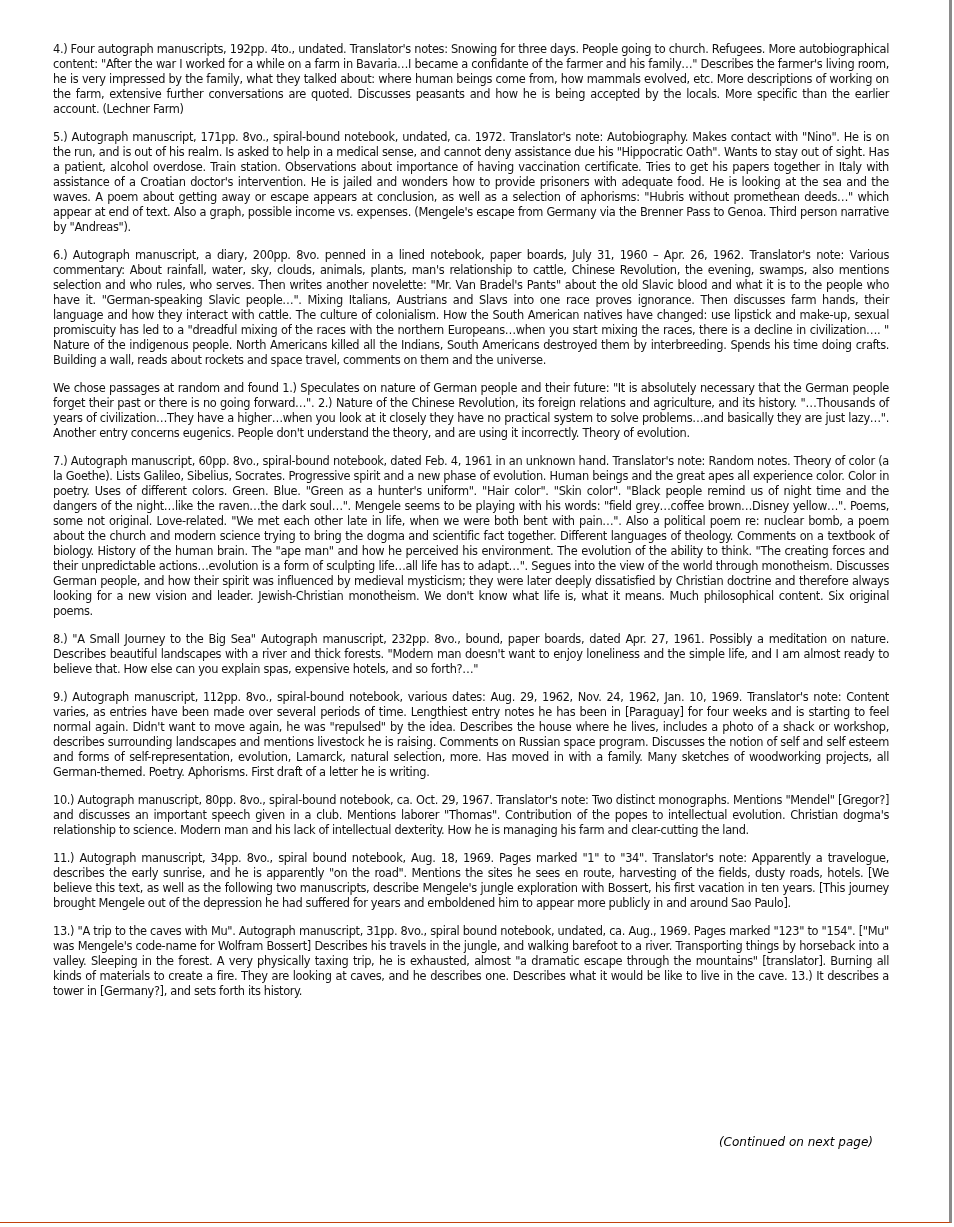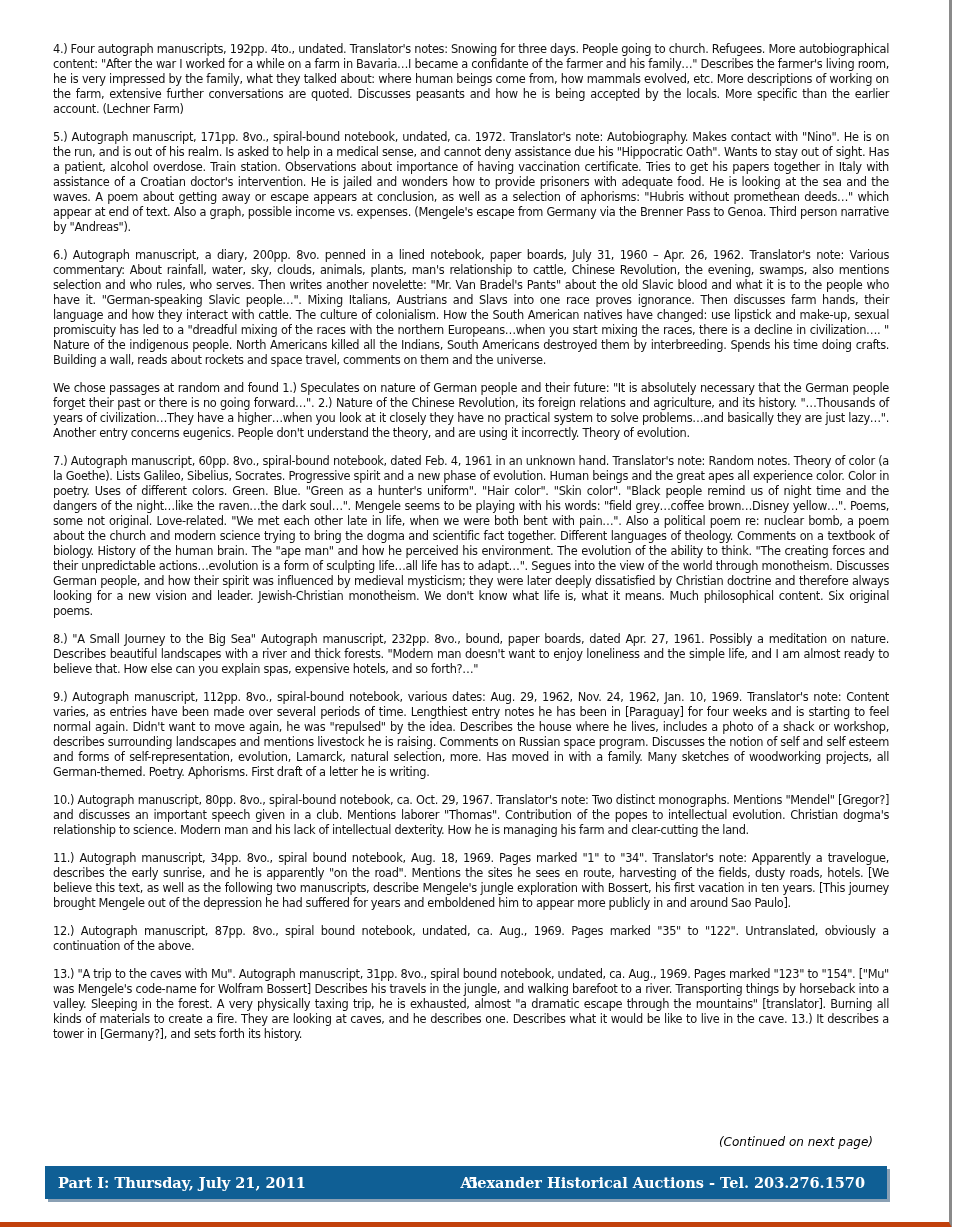--- a/index.html
+++ b/index.html
@@ -1,21 +1,21 @@
 <!DOCTYPE html>
 <html><head>
 <meta charset="utf-8">
 <style>
   html, body { margin: 0; padding: 0; background: #ffffff; }
   body { width: 954px; height: 1227px; position: relative; overflow: hidden; }
   .page {
     position: absolute; left: 0; top: 0; width: 949px; height: 1222px;
     background: #ffffff;
     border-right: 3px solid #8a8a8a;
-    border-bottom: 6px solid #c2410c;
+    border-bottom: 1px solid #c2410c;
   }
   .content {
     position: absolute; left: 53px; top: 42px; width: 836px;
     font-family: "DejaVu Sans", sans-serif;
     font-size: 11.4px; line-height: 15px; color: #111;
     letter-spacing: -0.35px;
   }
   .content p { margin: 0 0 13px 0; text-align: justify; }
   .continued {
     position: absolute; right: 76px; top: 1135px;
@@ -41,24 +41,18 @@
   <div class="content">
     <p>4.) Four autograph manuscripts, 192pp. 4to., undated. Translator's notes: Snowing for three days. People going to church. Refugees. More autobiographical content: "After the war I worked for a while on a farm in Bavaria…I became a confidante of the farmer and his family…" Describes the farmer's living room, he is very impressed by the family, what they talked about: where human beings come from, how mammals evolved, etc. More descriptions of working on the farm, extensive further conversations are quoted. Discusses peasants and how he is being accepted by the locals. More specific than the earlier account. (Lechner Farm)</p>
     <p>5.) Autograph manuscript, 171pp. 8vo., spiral-bound notebook, undated, ca. 1972. Translator's note: Autobiography. Makes contact with "Nino". He is on the run, and is out of his realm. Is asked to help in a medical sense, and cannot deny assistance due his "Hippocratic Oath". Wants to stay out of sight. Has a patient, alcohol overdose. Train station. Observations about importance of having vaccination certificate. Tries to get his papers together in Italy with assistance of a Croatian doctor's intervention.  He is jailed and wonders how to provide prisoners with adequate food. He is looking at the sea and the waves. A poem about getting away or escape appears at conclusion, as well as a selection of aphorisms: "Hubris without promethean deeds…" which appear at end of text. Also a graph, possible income vs. expenses. (Mengele's escape from Germany via the Brenner Pass to Genoa. Third person narrative by "Andreas").</p>
     <p>6.) Autograph manuscript, a diary, 200pp. 8vo. penned in a lined notebook, paper boards, July 31, 1960 – Apr. 26, 1962. Translator's note: Various commentary: About rainfall, water, sky, clouds, animals, plants, man's relationship to cattle, Chinese Revolution, the evening, swamps, also mentions selection and who rules, who serves. Then writes another novelette: "Mr. Van Bradel's Pants" about the old Slavic blood and what it is to the people who have it. "German-speaking Slavic people…". Mixing Italians, Austrians and Slavs into one race proves ignorance. Then discusses farm hands, their language and how they interact with cattle. The culture of colonialism. How the South American natives have changed: use lipstick and make-up, sexual promiscuity has led to a "dreadful mixing of the races with the northern Europeans…when you start mixing the races, there is a decline in civilization…. " Nature of the indigenous people. North Americans killed all the Indians, South Americans destroyed them by interbreeding. Spends his time doing crafts. Building a wall, reads about rockets and space travel, comments on them and the universe.</p>
     <p>We chose passages at random and found 1.) Speculates on nature of German people and their future: "It is absolutely necessary that the German people forget their past or there is no going forward…".  2.) Nature of the Chinese Revolution, its foreign relations and agriculture, and its history. "…Thousands of years of civilization…They have a higher…when you look at it closely they have no practical system to solve problems…and basically they are just lazy…". Another entry concerns eugenics. People don't understand the theory, and are using it incorrectly. Theory of evolution.</p>
     <p>7.) Autograph manuscript, 60pp. 8vo., spiral-bound notebook, dated Feb. 4, 1961 in an unknown hand. Translator's note: Random notes. Theory of color (a la Goethe). Lists Galileo, Sibelius, Socrates. Progressive spirit and a new phase of evolution. Human beings and the great apes all experience color. Color in poetry. Uses of different colors. Green. Blue. "Green as a hunter's uniform". "Hair color". "Skin color". "Black people remind us of night time and the dangers of the night…like the raven…the dark soul…". Mengele seems to be playing with his words: "field grey…coffee brown…Disney yellow…". Poems, some not original. Love-related. "We met each other late in life, when we were both bent with pain…". Also a political poem re: nuclear bomb, a poem about the church and modern science trying to bring the dogma and scientific fact together. Different languages of theology. Comments on a textbook of biology.  History of the human brain. The "ape man" and how he perceived his environment. The evolution of the ability to think. "The creating forces and their unpredictable actions…evolution is a form of sculpting life…all life has to adapt…". Segues into the view of the world through monotheism. Discusses German people, and how their spirit was influenced by medieval mysticism; they were later deeply dissatisfied by Christian doctrine and therefore always looking for a new vision and leader. Jewish-Christian monotheism. We don't know what life is, what it means. Much philosophical content. Six original poems.</p>
     <p>8.) "A Small Journey to the Big Sea" Autograph manuscript, 232pp. 8vo., bound, paper boards, dated Apr. 27, 1961. Possibly a meditation on nature. Describes beautiful landscapes with a river and thick forests.  "Modern man doesn't want to enjoy loneliness and the simple life, and I am almost ready to believe that. How else can you explain spas, expensive hotels, and so forth?…"</p>
     <p>9.) Autograph manuscript, 112pp. 8vo., spiral-bound notebook, various dates: Aug. 29, 1962, Nov. 24, 1962, Jan. 10, 1969. Translator's note: Content varies, as entries have been made over several periods of time. Lengthiest entry notes he has been in [Paraguay] for four weeks and is starting to feel normal again. Didn't want to move again, he was "repulsed" by the idea. Describes the house where he lives, includes a photo of a shack or workshop, describes surrounding landscapes and mentions livestock he is raising.  Comments on Russian space program. Discusses the notion of self and self esteem and forms of self-representation, evolution, Lamarck, natural selection, more. Has moved in with a family. Many sketches of woodworking projects, all German-themed. Poetry. Aphorisms. First draft of a letter he is writing.</p>
     <p>10.) Autograph manuscript, 80pp. 8vo., spiral-bound notebook, ca. Oct. 29, 1967. Translator's note: Two distinct monographs. Mentions "Mendel" [Gregor?] and discusses an important speech given in a club. Mentions laborer "Thomas". Contribution of the popes to intellectual evolution. Christian dogma's relationship to science. Modern man and his lack of intellectual dexterity. How he is managing his farm and clear-cutting the land.</p>
     <p>11.) Autograph manuscript, 34pp. 8vo., spiral bound notebook, Aug. 18, 1969. Pages marked "1" to "34". Translator's note: Apparently a travelogue, describes the early sunrise, and he is apparently "on the road". Mentions the sites he sees en route, harvesting of the fields, dusty roads, hotels.  [We believe this text, as well as the following two manuscripts, describe Mengele's jungle exploration with Bossert, his first vacation in ten years. [This journey brought Mengele out of the depression he had suffered for years and emboldened him to appear more publicly in and around Sao Paulo].</p>
-    <p>12.) Autograph manuscript, 87pp. 8vo., spiral bound notebook, undated, ca. Aug., 1969. Pages marked "35" to "122". Untranslated, obviously a continuation of the above.</p>
     <p>13.) "A trip to the caves with Mu". Autograph manuscript, 31pp. 8vo., spiral bound notebook, undated, ca. Aug., 1969. Pages marked "123" to "154". ["Mu" was Mengele's code-name for Wolfram Bossert] Describes his travels in the jungle, and walking barefoot to a river. Transporting things by horseback into a valley. Sleeping in the forest. A very physically taxing trip, he is exhausted, almost "a dramatic escape through the mountains" [translator]. Burning all kinds of materials to create a fire. They are looking at caves, and he describes one. Describes what it would be like to live in the cave. 13.)  It describes a tower in [Germany?], and sets forth its history.</p>
   </div>
 
   <div class="continued">(Continued on next page)</div>
 
-  <div class="footer-bar">
-    <span class="f-left">Part I: Thursday, July 21, 2011</span>
-    <span class="f-page">5</span>
-    <span class="f-right">Alexander Historical Auctions  - Tel. 203.276.1570</span>
-  </div>
 </div>
 
 </body></html>

